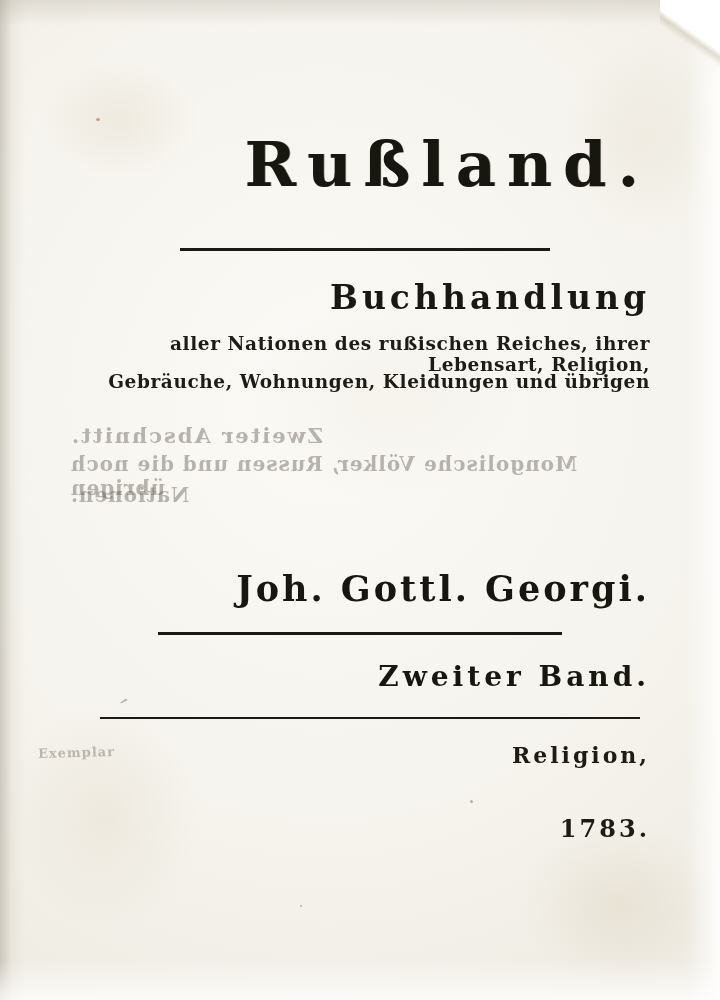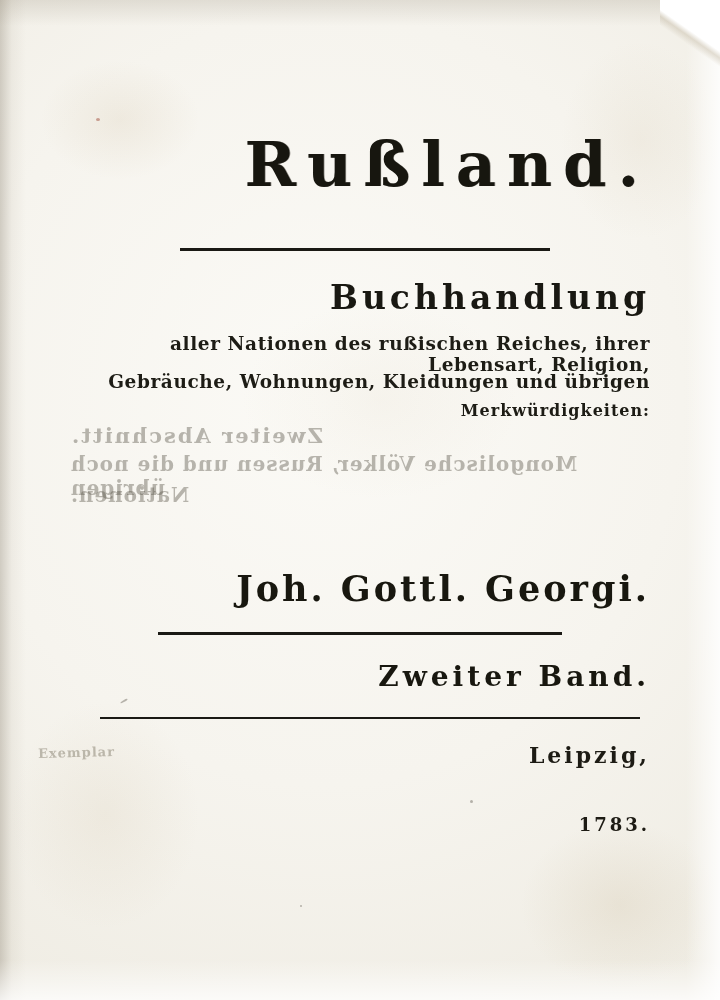--- a/index.html
+++ b/index.html
@@ -168,21 +168,21 @@
   }
 
   .imprint {
     position: absolute;
     left: 0; right: 0;
     font-weight: 600;
     color: #1d1b14;
   }
   #imprint-city   { top: 742px; font-size: 22px; letter-spacing: 3px; }
   #imprint-pub    { top: 782px; font-size: 19px; letter-spacing: 1.2px; }
-  #imprint-year   { top: 814px; font-size: 18px; letter-spacing: 3px; }
+  #imprint-year   { top: 814px; font-size: 24px; letter-spacing: 3px; }
 
   
   #stamp {
     position: absolute;
     left: 38px;
     top: 745px;
     font-size: 13px;
     letter-spacing: 1px;
     color: rgba(120,112,96,.45);
     transform: rotate(-1.5deg);
@@ -225,34 +225,33 @@
   <div class="type-block">
 
     <div id="title" class="blackletter">Rußland.</div>
 
     <div class="rule" id="rule-1"></div>
 
     <div id="subtitle" class="blackletter">Buchhandlung</div>
 
     <div class="desc-line blackletter" id="desc-1">aller Nationen des rußischen Reiches, ihrer Lebensart, Religion,</div>
     <div class="desc-line blackletter" id="desc-2">Gebräuche, Wohnungen, Kleidungen und übrigen</div>
-    <div class="desc-line blackletter" id="desc-3">Merkwürdigkeiten:</div>
 
     <div class="bleed" id="bleed-1">Zweiter Abschnitt.</div>
     <div class="bleed" id="bleed-2">Mongolische Völker, Russen und die noch übrigen</div>
     <div class="bleed" id="bleed-3">Nationen.</div>
 
 
     <div id="author" class="blackletter">Joh. Gottl. Georgi.</div>
 
     <div class="rule" id="rule-2"></div>
 
     <div id="volume" class="blackletter">Zweiter Band.</div>
 
     <div class="rule" id="rule-3"></div>
 
-    <div class="imprint blackletter" id="imprint-city">Leipzig,</div>
+    <div class="imprint blackletter" id="imprint-city">Religion,</div>
     <div class="imprint blackletter" id="imprint-year">1783.</div>
   </div>
 
   <div id="stamp" class="blackletter">Exemplar</div>
 
 </div>
 
 </body></html>

